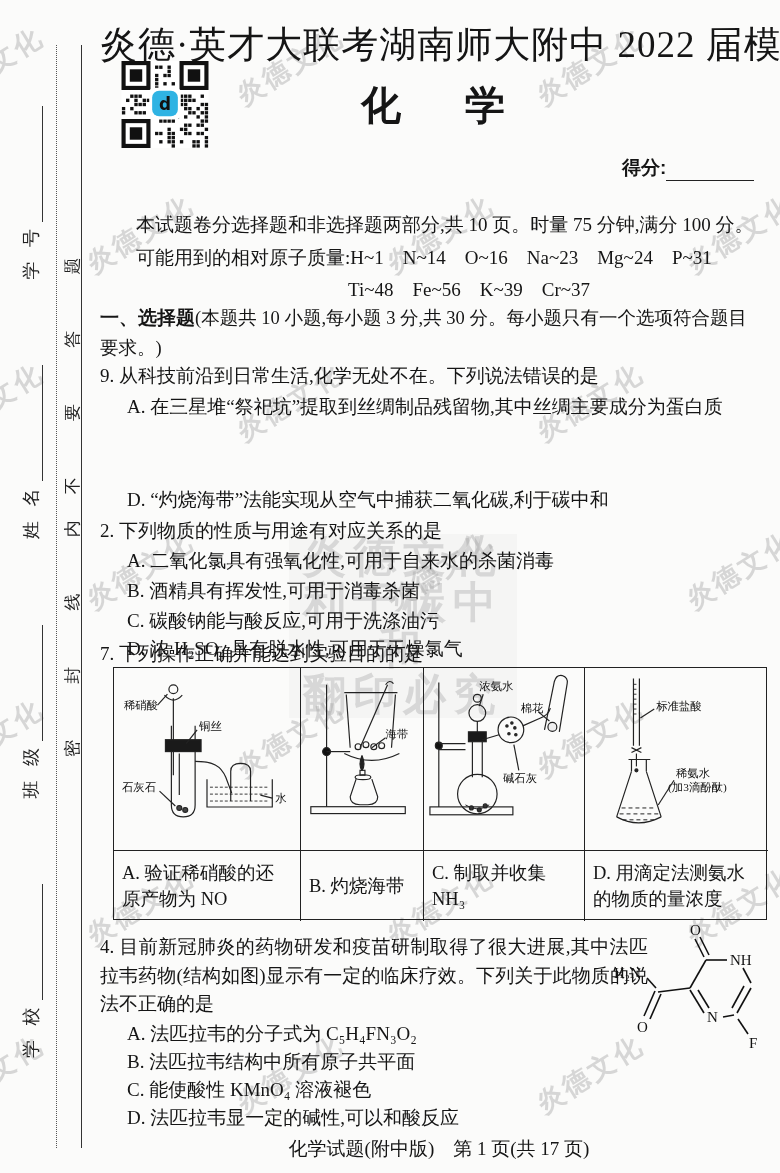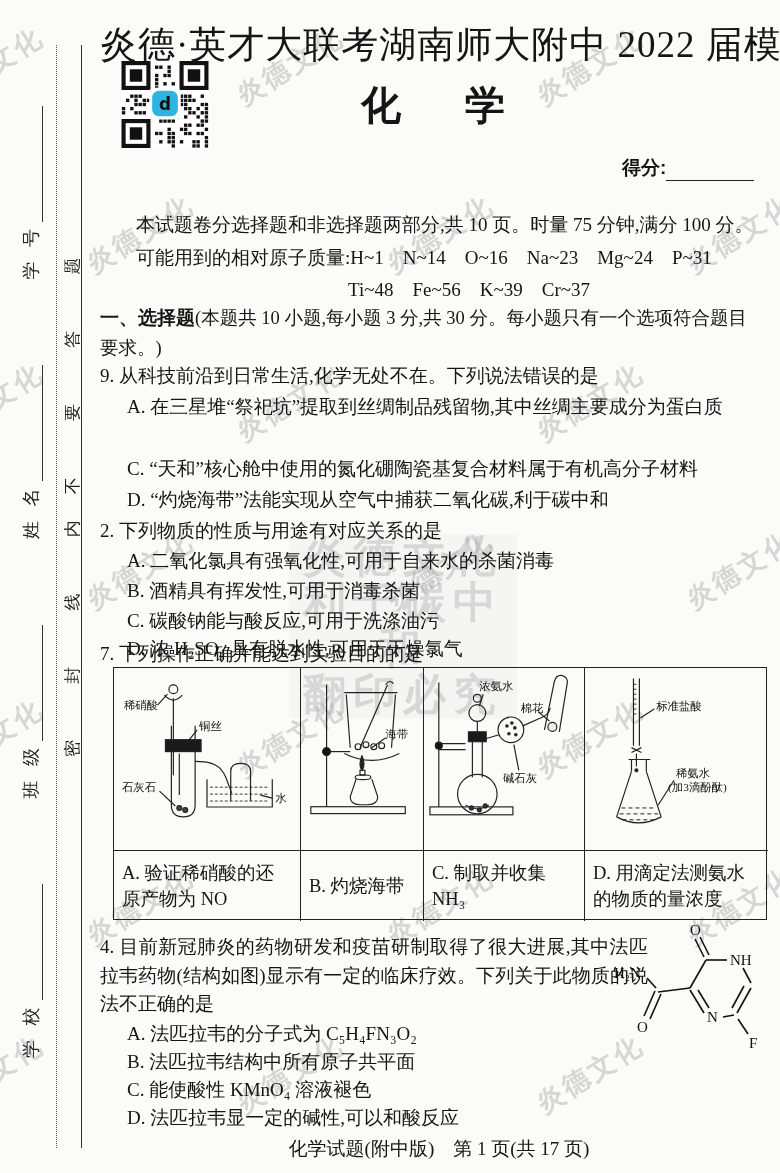--- a/index.html
+++ b/index.html
@@ -260,21 +260,20 @@
   <div class="tline" style="left:136px;top:245px">可能用到的相对原子质量:H~1　N~14　O~16　Na~23　Mg~24　P~31</div>
   <div class="tline" style="left:348px;top:277px">Ti~48　Fe~56　K~39　Cr~37</div>
 
   <div class="tline stem" style="top:305px">
     <span class="bold">一、选择题</span><span class="note">(本题共 10 小题,每小题 3 分,共 30 分。每小题只有一个选项符合题目</span>
   </div>
   <div class="tline stem note" style="top:335px">要求。)</div>
 
   <div class="tline stem" style="top:363px">9. 从科技前沿到日常生活,化学无处不在。下列说法错误的是</div>
   <div class="tline opt" style="top:394px">A. 在三星堆“祭祀坑”提取到丝绸制品残留物,其中丝绸主要成分为蛋白质</div>
-  <div class="tline opt" style="top:456px">C. “天和”核心舱中使用的氮化硼陶瓷基复合材料属于有机高分子材料</div>
   <div class="tline opt" style="top:487px">D. “灼烧海带”法能实现从空气中捕获二氧化碳,利于碳中和</div>
 
   <div class="tline stem" style="top:518px">2. 下列物质的性质与用途有对应关系的是</div>
   <div class="tline opt" style="top:548px">A. 二氧化氯具有强氧化性,可用于自来水的杀菌消毒</div>
   <div class="tline opt" style="top:578px">B. 酒精具有挥发性,可用于消毒杀菌</div>
   <div class="tline opt" style="top:608px">C. 碳酸钠能与酸反应,可用于洗涤油污</div>
   <div class="tline opt" style="top:636px">D. 浓 H₂SO₄ 具有脱水性,可用于干燥氯气</div>
 
   <div class="tline stem" style="top:641px">7. 下列操作正确并能达到实验目的的是</div>
 

